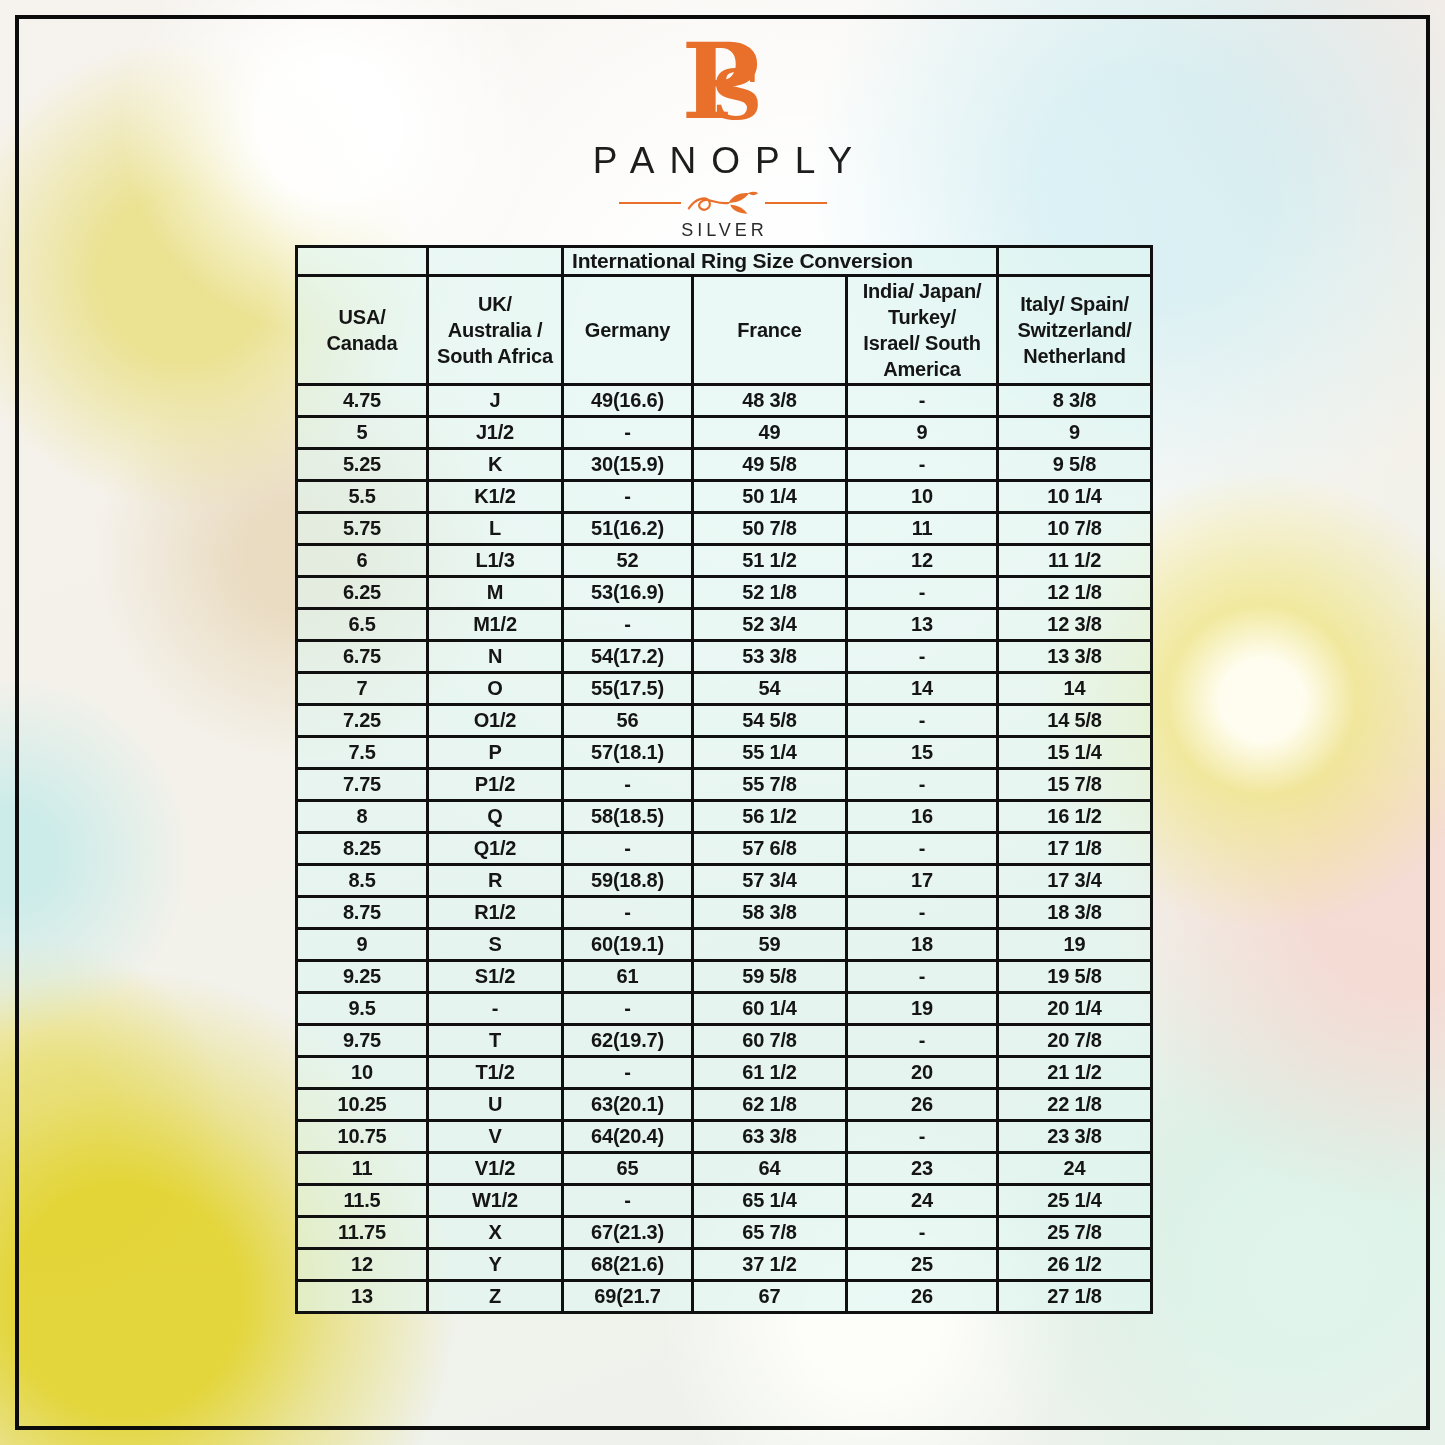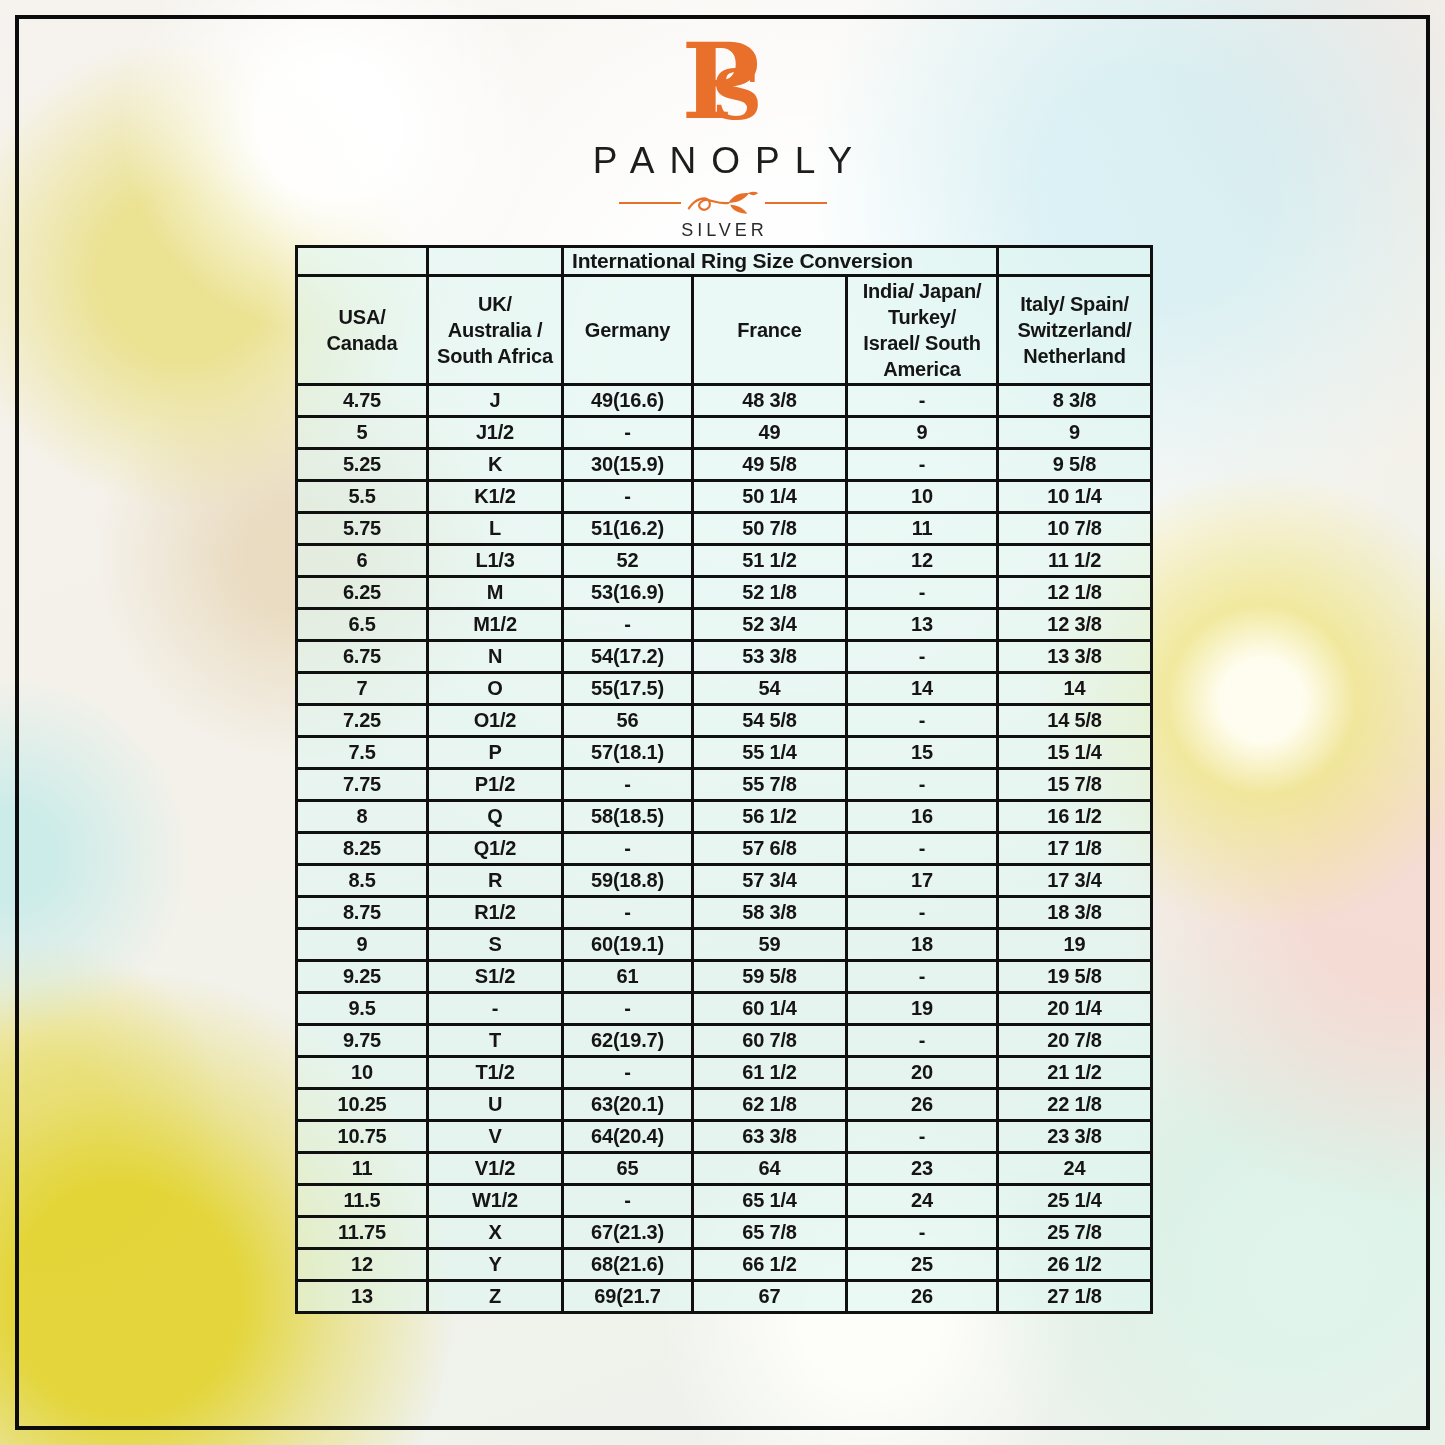--- a/index.html
+++ b/index.html
@@ -401,21 +401,21 @@
           <td>X</td>
           <td>67(21.3)</td>
           <td>65 7/8</td>
           <td>-</td>
           <td>25 7/8</td>
         </tr>
         <tr>
           <td>12</td>
           <td>Y</td>
           <td>68(21.6)</td>
-          <td>66 1/2</td>
+          <td>37 1/2</td>
           <td>25</td>
           <td>26 1/2</td>
         </tr>
         <tr>
           <td>13</td>
           <td>Z</td>
           <td>69(21.7</td>
           <td>67</td>
           <td>26</td>
           <td>27 1/8</td>

